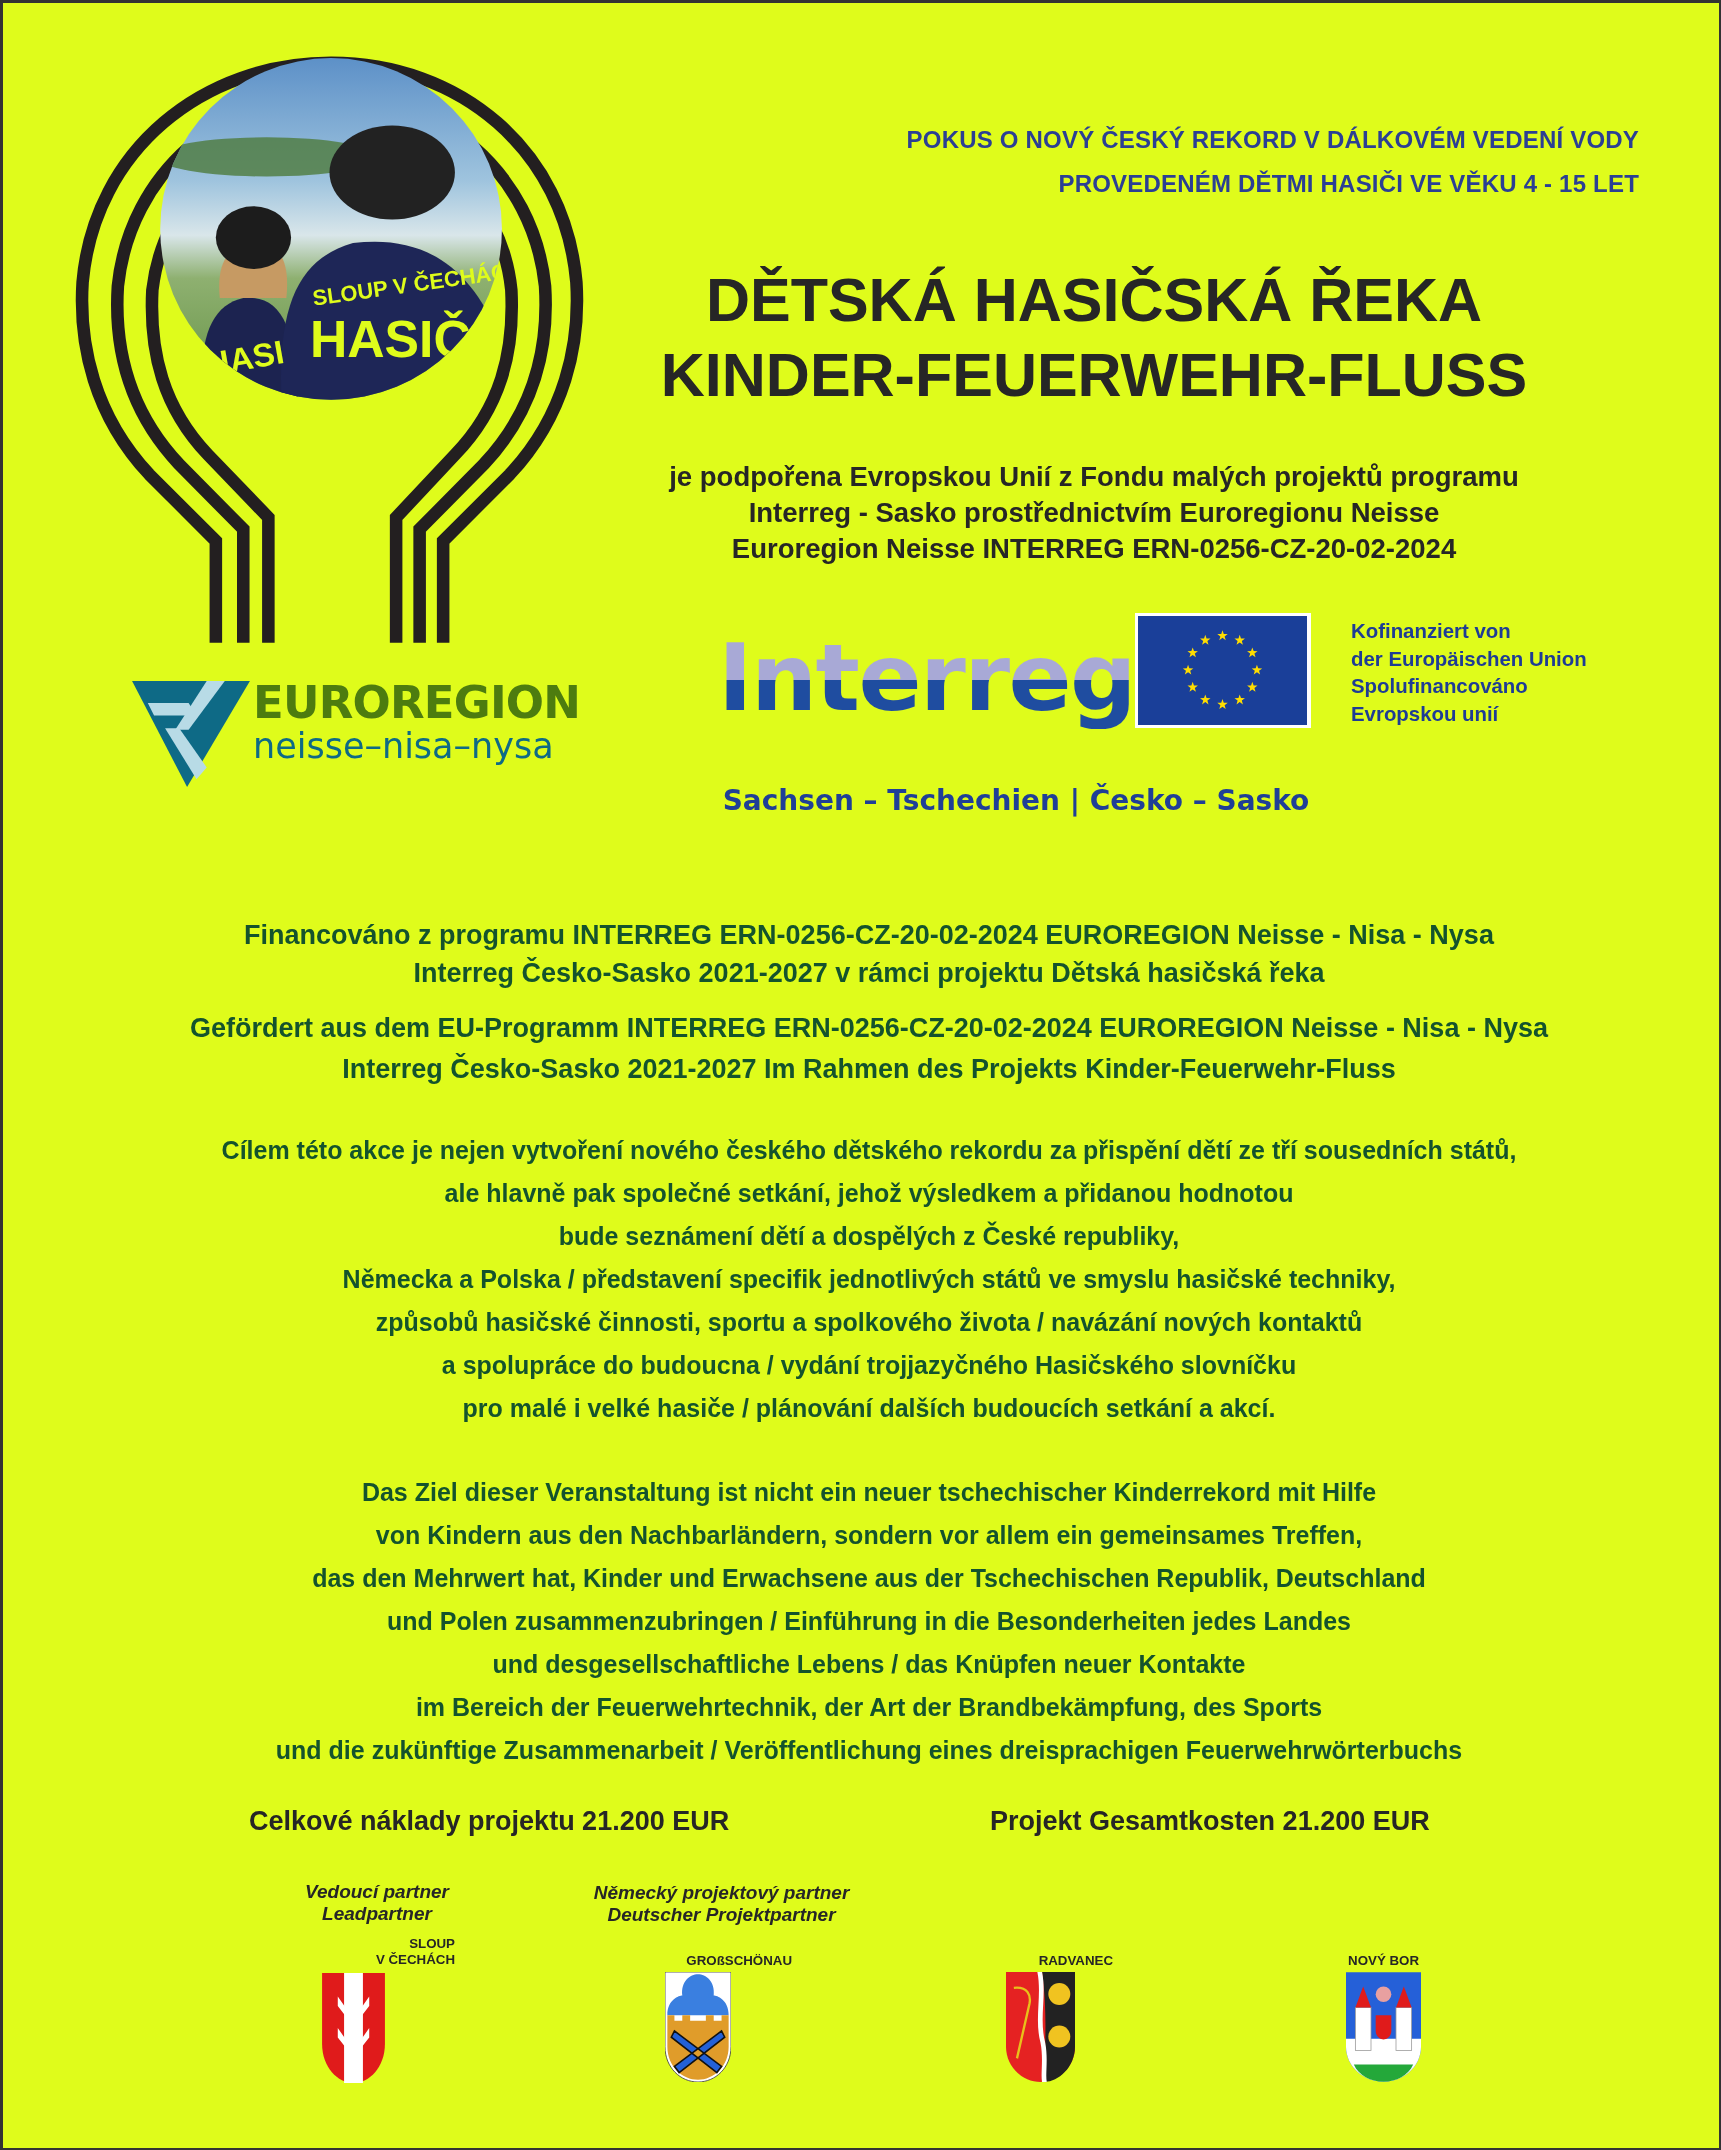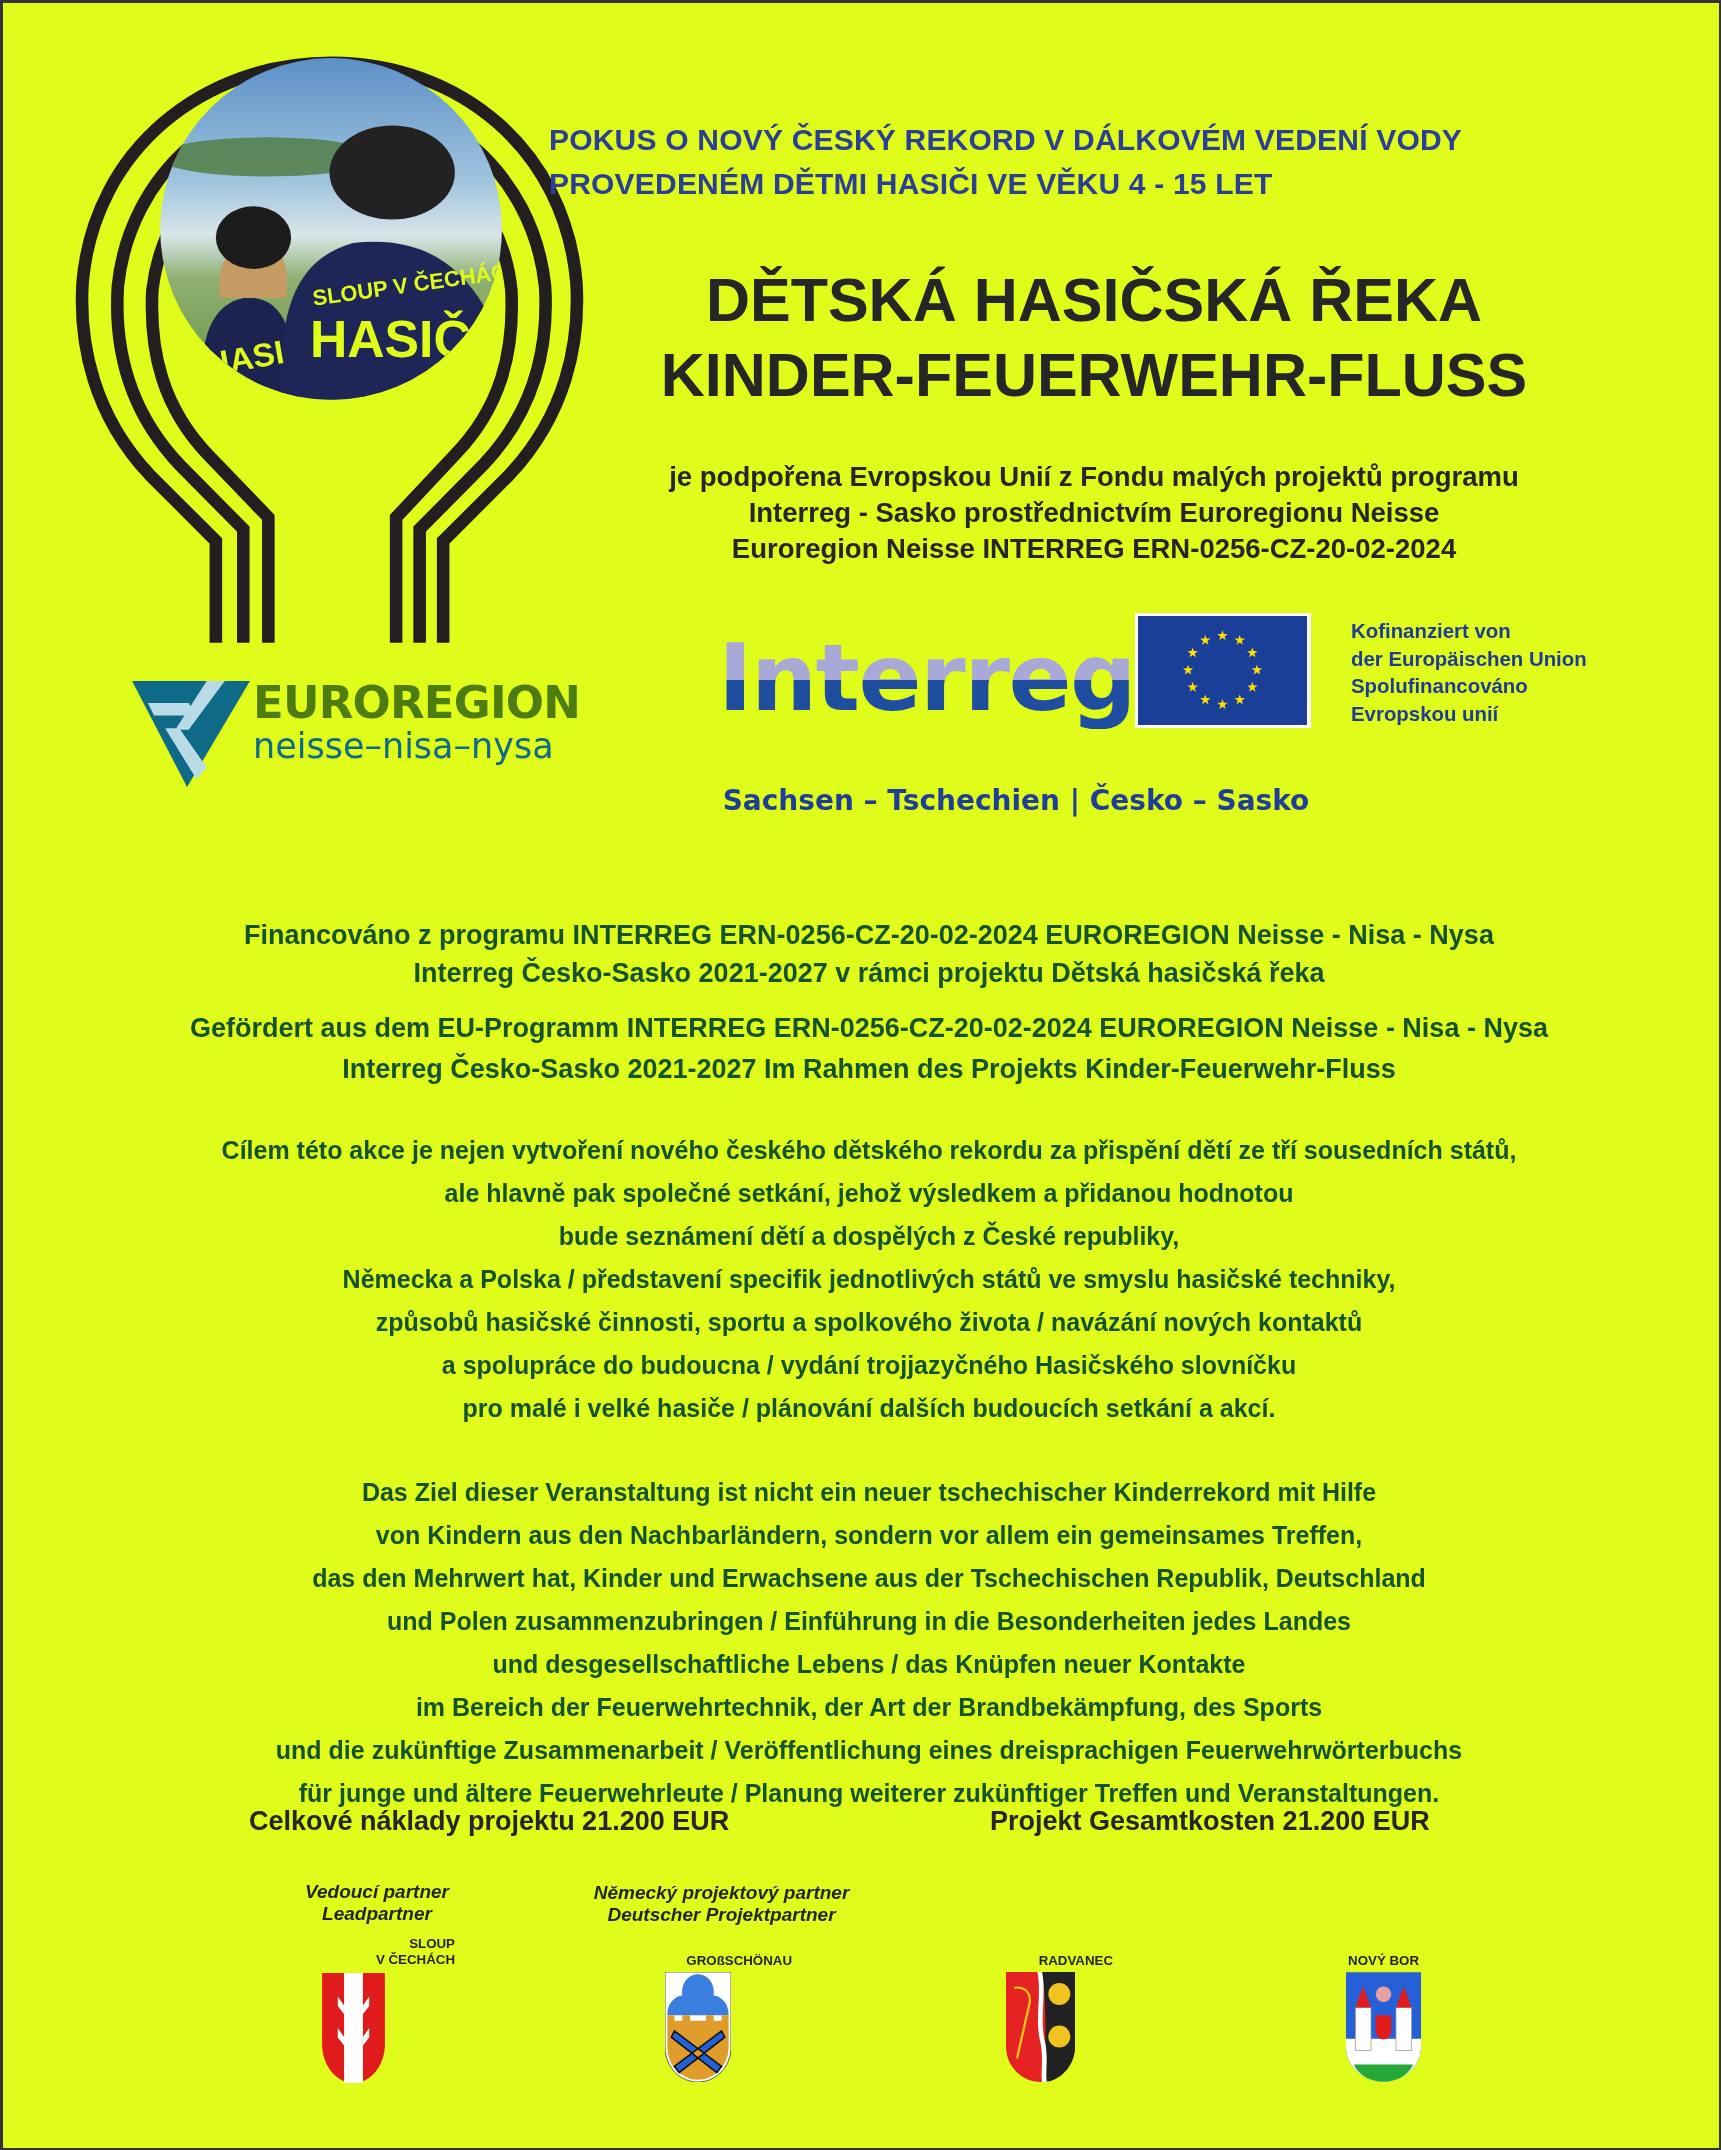--- a/index.html
+++ b/index.html
@@ -9,21 +9,21 @@
     font-family: "Liberation Sans", sans-serif;
     color: #2a2a2a;
   }
   .frame {
     position: absolute; left: 0; top: 0; width: 1722px; height: 2151px;
     box-sizing: border-box; border: 3.1px solid #333; background: #dffc1b;
   }
   .abs { position: absolute; }
 
   
-  .kicker { left: 549px; top: 118px; width: 1090px; color: #2b3f94; font-size: 30px; font-weight: bold; line-height: 44px; text-align: left; letter-spacing: 0.2px; }
+  .kicker { left: 549px; top: 118px; width: 1090px; color: #2b3f94; font-size: 24px; font-weight: bold; line-height: 44px; text-align: right; letter-spacing: 0.2px; }
   .title  { left: 549px; top: 263px; width: 1090px; font-size: 61px; font-weight: bold; line-height: 75px; text-align: center; color: #262626; }
   .support{ left: 549px; top: 459px; width: 1090px; font-size: 27.5px; font-weight: bold; line-height: 36px; text-align: center; color: #262626; }
 
   
   .interreg-word { left: 718px; top: 627px; font-family: "DejaVu Sans", sans-serif; font-size: 93px; font-weight: bold; letter-spacing: -1.6px;
      background: linear-gradient(to bottom, #a8a9d6 0%, #a8a9d6 52%, #1f4da0 52%, #1f4da0 100%);
      -webkit-background-clip: text; background-clip: text; color: transparent; line-height: 102px; }
   .eu-flag { left: 1135px; top: 613px; width: 176px; height: 115px; background: #fff; }
   .eu-flag-inner { position: absolute; left: 3.1px; top: 3.1px; width: 169px; height: 109px; background: #1a3f99; }
   .eu-text { left: 1335px; top: 618px; font-size: 20.4px; line-height: 27.5px; color: #1e3c95; font-weight: bold; margin-left: 16px; }
@@ -159,21 +159,20 @@
 </div>
 
 <div class="abs para de">
   <div>Das Ziel dieser Veranstaltung ist nicht ein neuer tschechischer Kinderrekord mit Hilfe</div>
   <div>von Kindern aus den Nachbarländern, sondern vor allem ein gemeinsames Treffen,</div>
   <div>das den Mehrwert hat, Kinder und Erwachsene aus der Tschechischen Republik, Deutschland</div>
   <div>und Polen zusammenzubringen / Einführung in die Besonderheiten jedes Landes</div>
   <div>und desgesellschaftliche Lebens / das Knüpfen neuer Kontakte</div>
   <div>im Bereich der Feuerwehrtechnik, der Art der Brandbekämpfung, des Sports</div>
   <div>und die zukünftige Zusammenarbeit / Veröffentlichung eines dreisprachigen Feuerwehrwörterbuchs</div>
-  <div>für junge und ältere Feuerwehrleute / Planung weiterer zukünftiger Treffen und Veranstaltungen.</div>
 </div>
 
 <div class="abs cost" style="left:249px">Celkové náklady projektu 21.200 EUR</div>
 <div class="abs cost" style="left:990px">Projekt Gesamtkosten 21.200 EUR</div>
 
 <div class="abs partner-head" style="left:267px;top:1881px;width:220px">
   <div>Vedoucí partner</div>
   <div>Leadpartner</div>
 </div>
 <div class="abs town" style="left:298px;top:1936px;width:157px">

